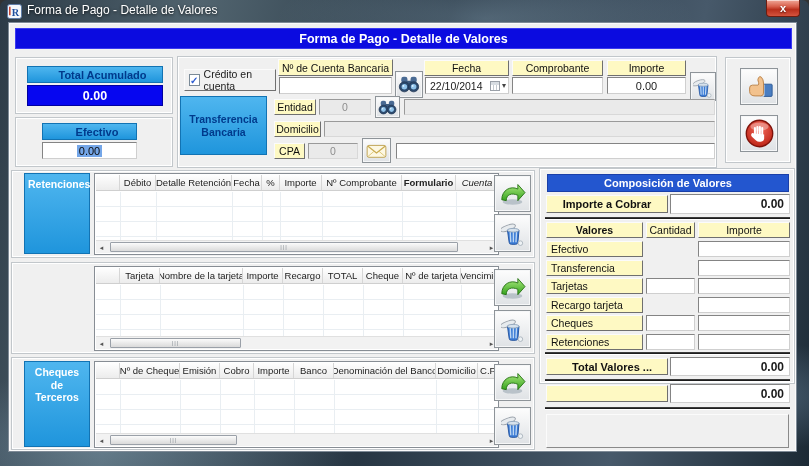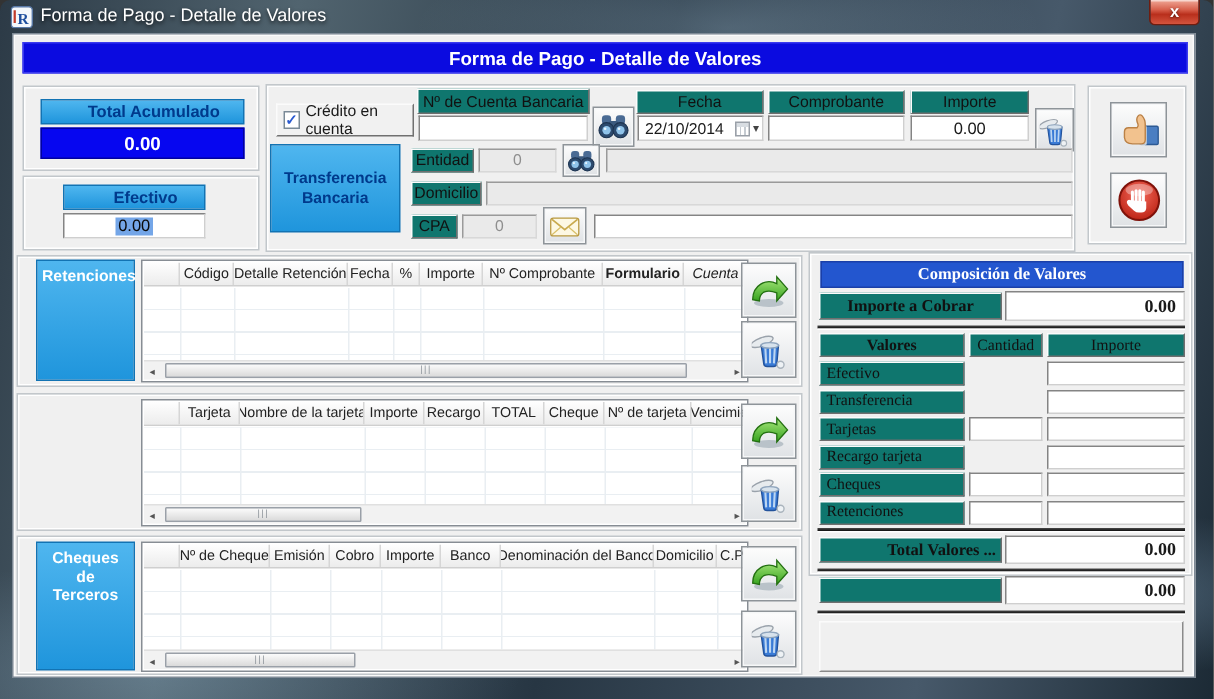--- a/index.html
+++ b/index.html
@@ -49,28 +49,28 @@
   }
   .sky.navy { color:var(--navy-text); }
   .sky.white { color:#fff; }
 
   .bluebox {
     background:var(--value-blue); border:1px solid #0000a0; color:#fff;
     font-weight:bold; font-size:12.5px; display:flex; align-items:center; justify-content:center;
   }
 
   .lbl3d {
-    position:absolute; background:#0f766e; border:1px solid;
+    position:absolute; background:#fef9c3; border:1px solid;
     border-color:#fbfbfb #6f6f6f #6f6f6f #fbfbfb;
     display:flex; align-items:center; justify-content:center;
     font-size:10.5px; white-space:nowrap; overflow:hidden; color:#111;
   }
   .lbl3d.bold { font-weight:bold; }
   .lbl3d.leftal { justify-content:flex-start; padding-left:4px; }
-  .lbl3d.rightal { justify-content:flex-end; padding-right:3px; }
+  .lbl3d.rightal { justify-content:flex-end; padding-right:15px; }
 
   .inp {
     background:#fff; border:1px solid; border-color:#848484 #cfcfcf #cfcfcf #848484;
     display:flex; align-items:center; font-size:11px; overflow:hidden;
   }
   .inp.abs { position:absolute; }
   .inp.center { justify-content:center; }
   .inp.rightal { justify-content:flex-end; padding-right:5px; font-weight:bold; font-size:12px; }
   .dis {
     position:absolute; background:#eaeaea; border:1px solid; border-color:#9a9a9a #d8d8d8 #d8d8d8 #9a9a9a;
@@ -118,21 +118,21 @@
   .hscroll { position:absolute; left:1px; right:1px; bottom:1px; height:13px; background:#f2f2f2; border-top:1px solid #e0e0e0; }
   .sarrow { position:absolute; top:1px; width:11px; height:11px; display:flex; align-items:center; justify-content:center;
     font-size:7px; color:#555; cursor:pointer; }
   .sarrow.left { left:0; } .sarrow.right { right:0; }
   .sthumb { position:absolute; top:1px; height:10px; background:linear-gradient(#fbfbfb,#dadada);
     border:1px solid #9aa0a8; border-radius:1px; cursor:pointer; display:flex; align-items:center; justify-content:center; }
   .sthumb .grip { font-size:6px; color:#8a9198; letter-spacing:1px; line-height:8px; }
   .th-r { left:14px; width:348px; } .th-t { left:14px; width:131px; } .th-c { left:14px; width:127px; }
 
   
-  .rightpanel { left:530px; top:145px; width:256px; height:216px;font-family:Liberation Serif, serif; }
+  .rightpanel { left:530px; top:145px; width:256px; height:216px; }
   .comp-hdr { position:absolute; left:7px; top:5px; width:242px; height:18px;
     background:var(--composicion-blue); border:1px solid #1a3fa8; color:#fff; font-weight:bold; font-size:11px;
     display:flex; align-items:center; justify-content:center; }
   .bar3d { position:absolute; height:3px; background:linear-gradient(#4a4a4a,#0e0e0e); border-bottom:1px solid #fff; }
   #comp-rows { position:absolute; left:6px; top:72px; width:244px; display:flex; flex-direction:column; gap:2.5px; }
   .crow { display:flex; height:16px; }
   .crow-lbl { position:static; width:97px; flex:none; }
   .crow-cant { width:49px; flex:none; margin-left:3px; }
   .crow-imp { width:92px; flex:none; margin-left:3px; }
   .ghost { background:transparent; border:none; }
@@ -301,21 +301,21 @@
             <use href="#sym-stop"></use>
           </svg>
       </button>
     </div>
 
     <div class="groove" style="left:2px;top:147px;width:524px;height:88px">
       <div class="sky white seclabel" style="left:12px;top:2px;width:66px;height:81px">Retenciones</div>
       <div class="gridwrap" style="left:82px;top:2px;width:405px;height:82px">
         <div class="ghdr">
             <div class="gcell" style="width: 24px;"></div>
-            <div class="gcell" style="width: 36px;">Código</div>
+            <div class="gcell" style="width: 36px;">Débito</div>
             <div class="gcell" style="width: 76px;">Detalle Retención</div>
             <div class="gcell" style="width: 30px;">Fecha</div>
             <div class="gcell" style="width: 18px;">%</div>
             <div class="gcell" style="width: 42px;">Importe</div>
             <div class="gcell" style="width: 80px;">Nº Comprobante</div>
             <div class="gcell" style="width: 54px; font-weight: bold;">Formulario</div>
             <div class="gcell" style="width: 43px; font-style: italic;">Cuenta</div>
           </div>
         <div class="gbody">
             <div class="vline" style="left: 24px;"></div>

